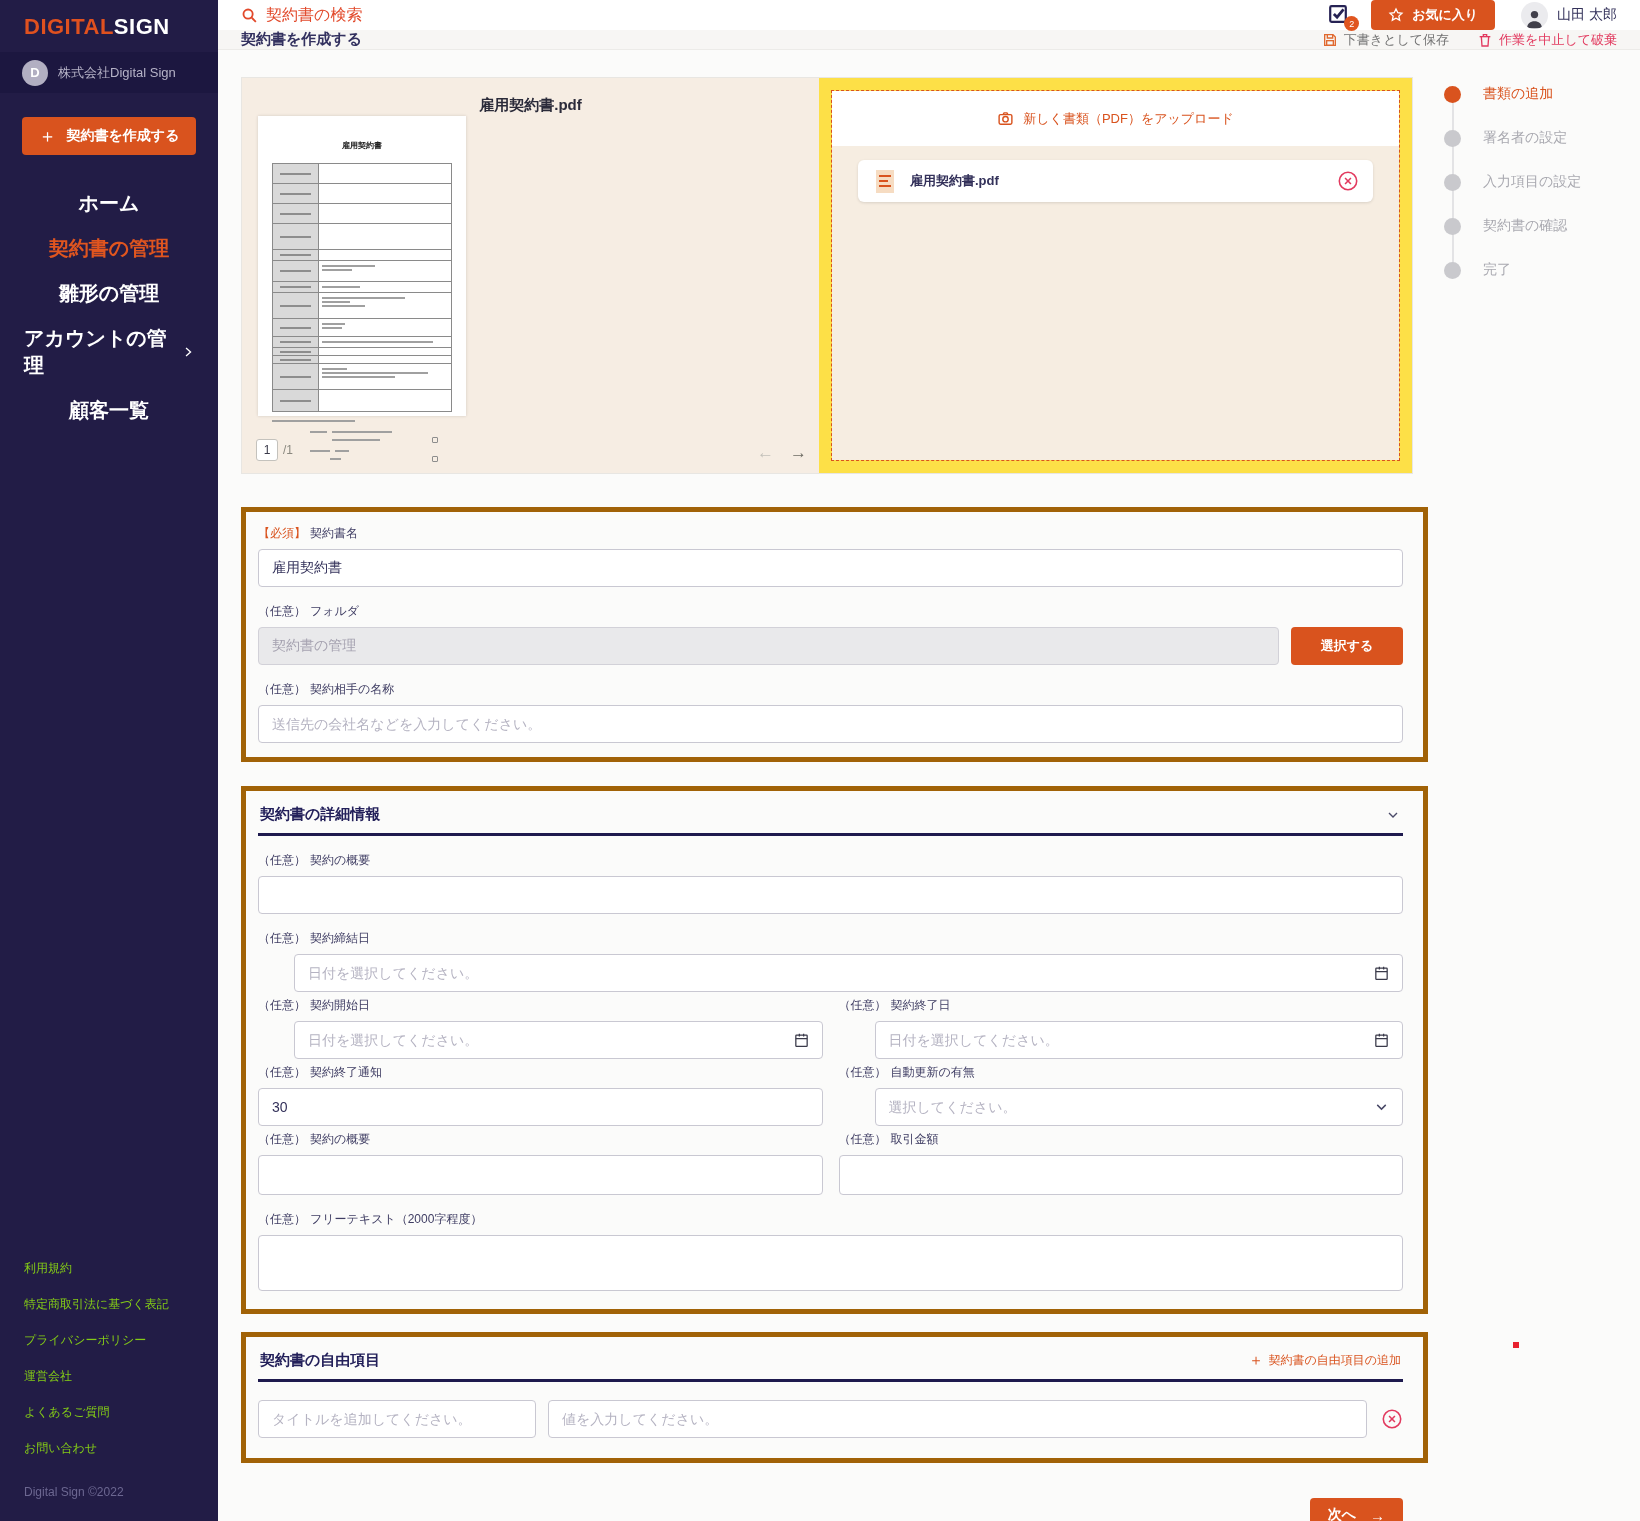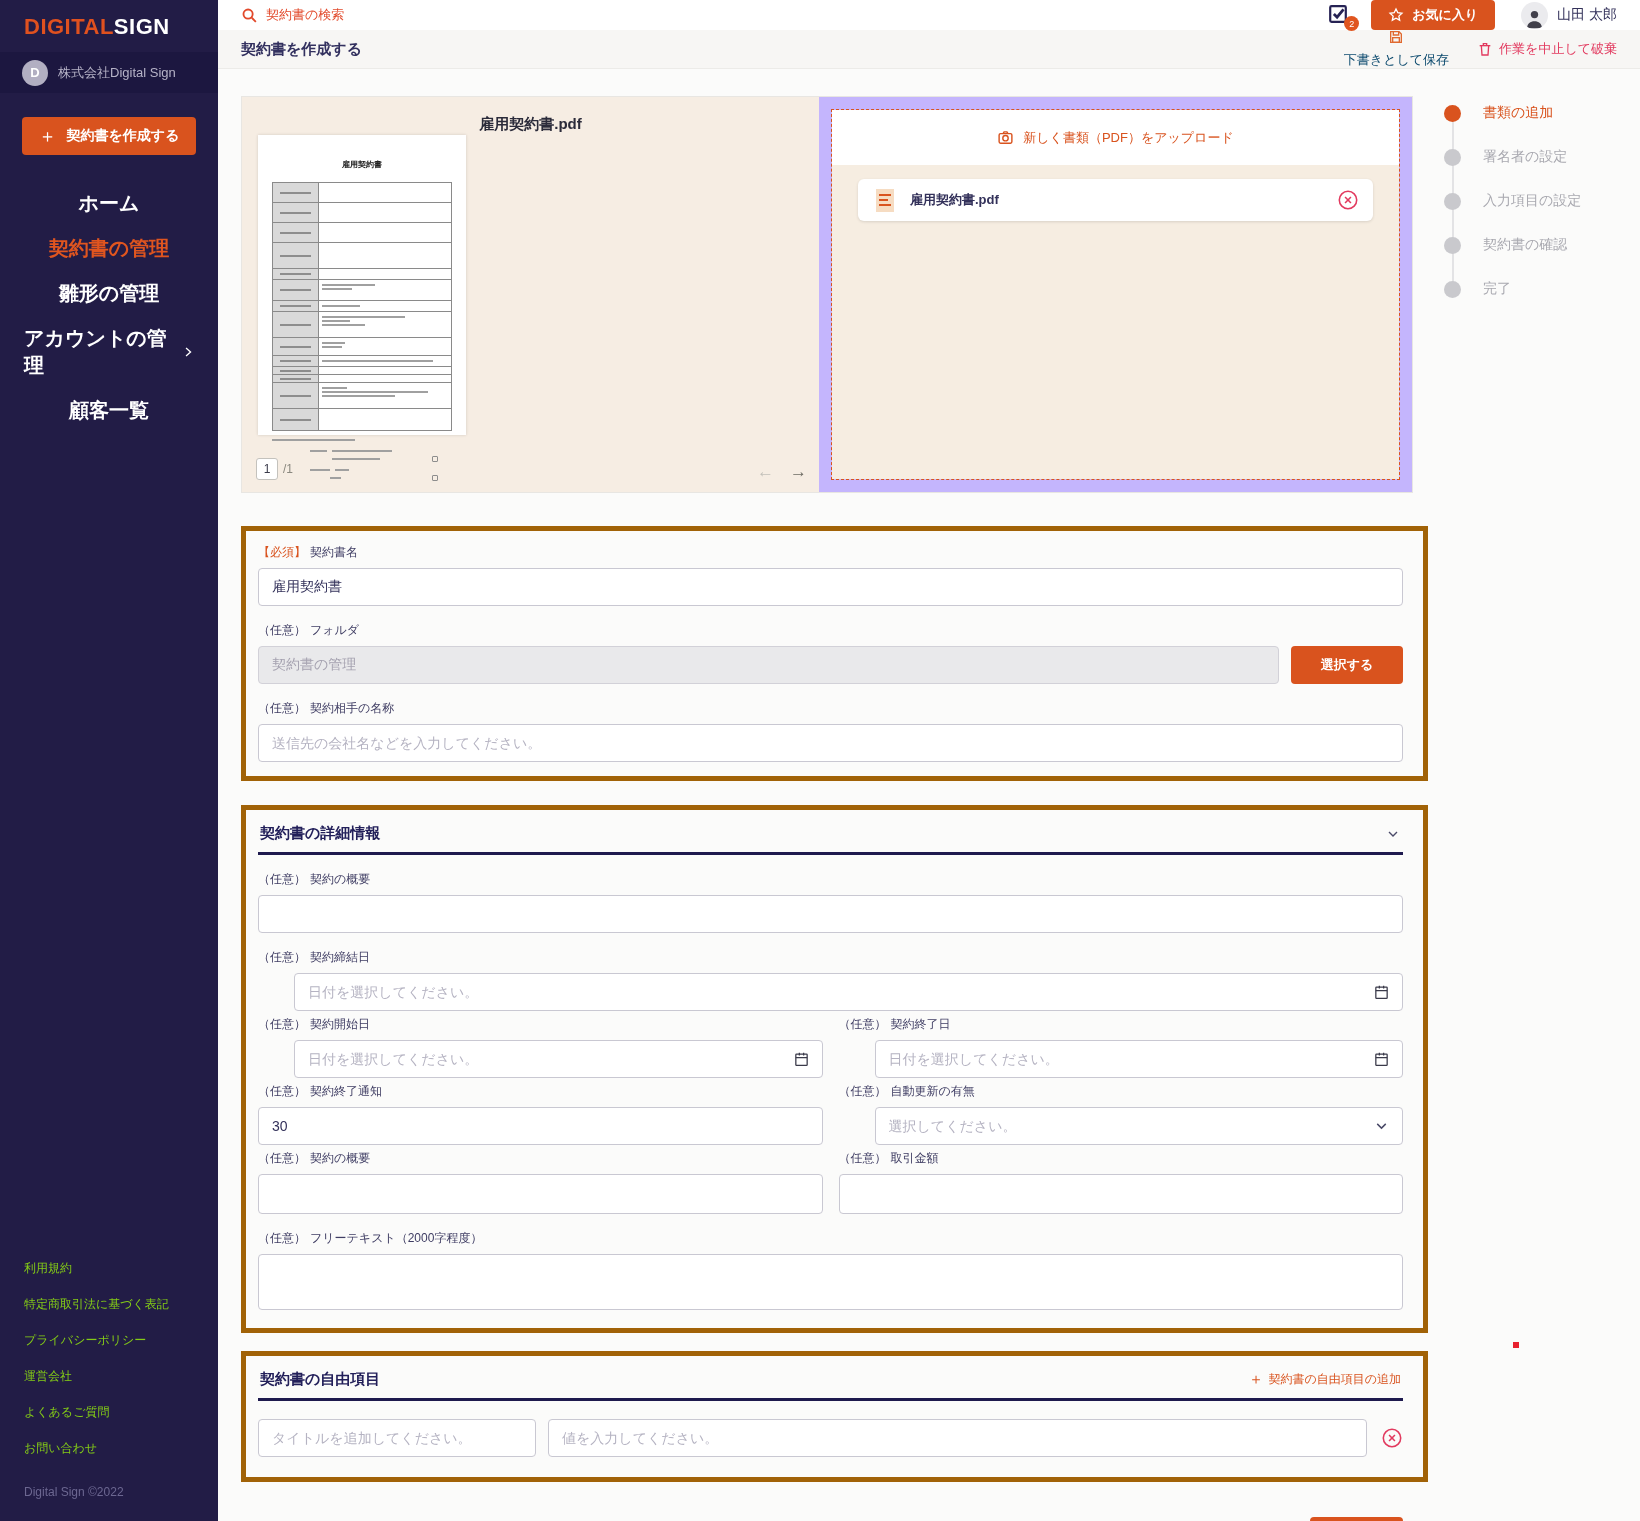--- a/index.html
+++ b/index.html
@@ -25,38 +25,38 @@
   .side-footer { margin-top:auto; padding:0 24px 22px 24px; }
   .side-link { font-size:12px; color:#84cc16; margin-bottom:19px; cursor:pointer; }
   .side-copy { margin-top:28px; font-size:12px; color:#6c6791; }
 
   
   .main { flex:1; display:flex; flex-direction:column; background:#fbfbfa; }
 
   .topbar { height:49px; background:#fff; display:flex; align-items:center; padding:0 23px; }
   .search { display:flex; align-items:center; gap:8px; cursor:pointer; }
   .search .s-ic { width:17px; height:17px; }
-  .search .s-tx { font-size:13px; color:#e2492b; }
+  .search .s-tx { font-size:16px; color:#e2492b; }
   .topbar-right { margin-left:auto; display:flex; align-items:center; }
   .task-ic-wrap { position:relative; width:24px; height:24px; margin-right:20px; cursor:pointer; }
   .task-ic-wrap svg { width:22px; height:22px; }
   .badge { position:absolute; right:-8px; bottom:-4px; min-width:15px; height:15px; background:#e0551f; border-radius:50%; color:#fff; font-size:9px; display:flex; align-items:center; justify-content:center; }
   .fav-btn { height:30px; background:#d9531e; color:#fff; border:none; border-radius:4px; font-size:13px; font-weight:bold; display:flex; align-items:center; gap:8px; padding:0 17px; cursor:pointer; font-family:inherit; }
   .fav-btn svg { width:16px; height:16px; }
   .user { display:flex; align-items:center; gap:9px; margin-left:26px; cursor:pointer; }
   .user .avatar-c { width:27px; height:27px; border-radius:50%; background:#ebebee; display:flex; align-items:flex-end; justify-content:center; overflow:hidden; }
   .user .avatar-c svg { width:21px; height:21px; }
   .user .uname { font-size:14px; color:#33315a; }
 
   .subbar { height:39px; background:#f7f6f4; border-bottom:1px solid #ecebe8; display:flex; align-items:center; padding:0 23px; }
   .page-title { font-size:15px; font-weight:bold; color:#33315f; }
   .subbar-right { margin-left:auto; display:flex; align-items:center; gap:28px; }
   .sub-link { display:flex; align-items:center; gap:6px; font-size:13px; cursor:pointer; }
   .sub-link svg { width:16px; height:16px; }
-  .sub-link.draft { color:#0c4a6e;flex-direction:column; }
+  .sub-link.draft { color:#737373; }
   .sub-link.discard { color:#e23a5f; }
 
   .content { padding:27px 0 0 23px; width:1422px; }
 
   
   .workspace { position:relative; height:397px; margin-bottom:33px; }
   .panel { position:absolute; left:0; top:0; width:1172px; height:397px; border:1px solid #e8e6e2; display:flex; background:#fff; }
   .panel-left { width:577px; background:#f6ede3; position:relative; }
   .doc-title { text-align:center; margin-top:18px; font-size:15px; font-weight:bold; color:#2b2b3a; }
   .minidoc { position:absolute; left:16px; top:38px; width:208px; height:300px; background:#fff; box-shadow:0 0 3px rgba(0,0,0,.15); padding:24px 14px 0 14px; }
@@ -71,21 +71,21 @@
   .sig { margin-top:9px; padding-left:38px; }
   .sigrow { display:flex; align-items:center; gap:5px; margin-bottom:4px; }
   .sigrow .tline { flex:none; margin:0; }
   .seal { width:6px; height:6px; border:1px solid #8d8d8d; border-radius:1px; margin-left:auto; margin-right:14px; }
   .pager { position:absolute; left:14px; bottom:12px; display:flex; align-items:center; gap:5px; }
   .page-box { width:22px; height:22px; border:1px solid #c4c2bd; border-radius:3px; background:#fff; text-align:center; font-size:12px; color:#3a3a4a; font-family:inherit; }
   .page-total { font-size:12px; color:#8a887f; }
   .pager-arrows { position:absolute; right:12px; bottom:10px; display:flex; gap:16px; font-size:17px; }
   .arrow-prev { color:#c3c1ba; cursor:pointer; }
   .arrow-next { color:#6e6c64; cursor:pointer; }
-  .panel-right { flex:1; background:#c4b5fd; padding:12px; }
+  .panel-right { flex:1; background:#fde047; padding:12px; }
   .dropzone { width:100%; height:100%; border:1px dashed #d9531e; display:flex; flex-direction:column; }
   .dz-top { height:55px; background:#fff; display:flex; align-items:center; justify-content:center; gap:9px; color:#d9531e; font-size:13px; cursor:pointer; }
   .dz-top svg { width:17px; height:17px; }
   .dz-body { flex:1; background:#f6ede1; padding:14px 26px; }
   .file-card { background:#fff; border-radius:6px; box-shadow:0 1px 3px rgba(0,0,0,.12); height:42px; display:flex; align-items:center; padding:0 14px 0 18px; gap:16px; }
   .file-ic { width:18px; height:23px; background:#f6dcc2; position:relative; flex-shrink:0; }
   .file-ic i { position:absolute; left:3px; right:3px; height:2px; background:#d9531e; }
   .file-ic i:nth-child(1){ top:5px; } .file-ic i:nth-child(2){ top:10px; right:6px; } .file-ic i:nth-child(3){ top:15px; }
   .file-name { font-size:13px; font-weight:bold; color:#33315a; }
   .close-circle { margin-left:auto; width:22px; height:22px; cursor:pointer; }

